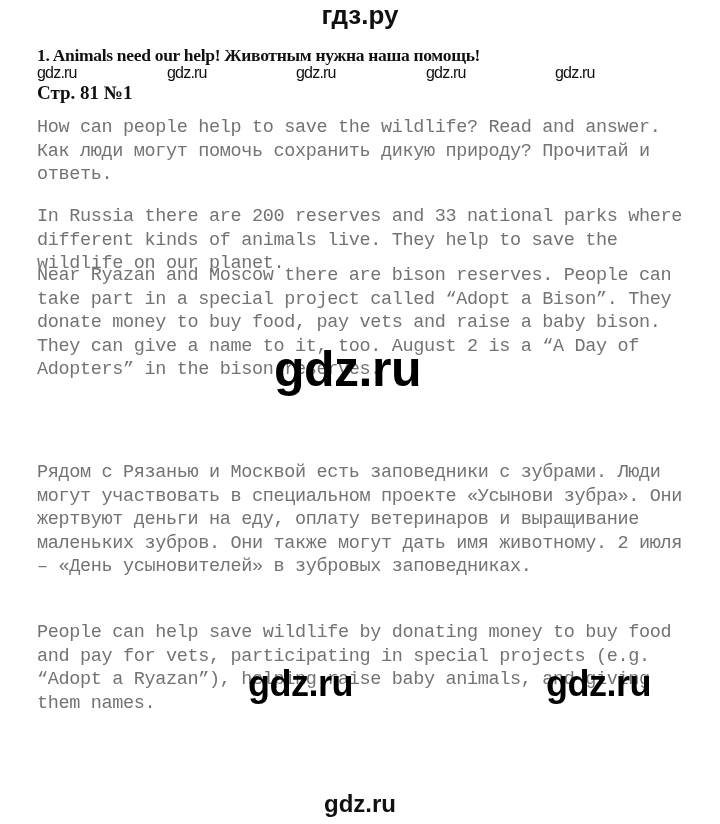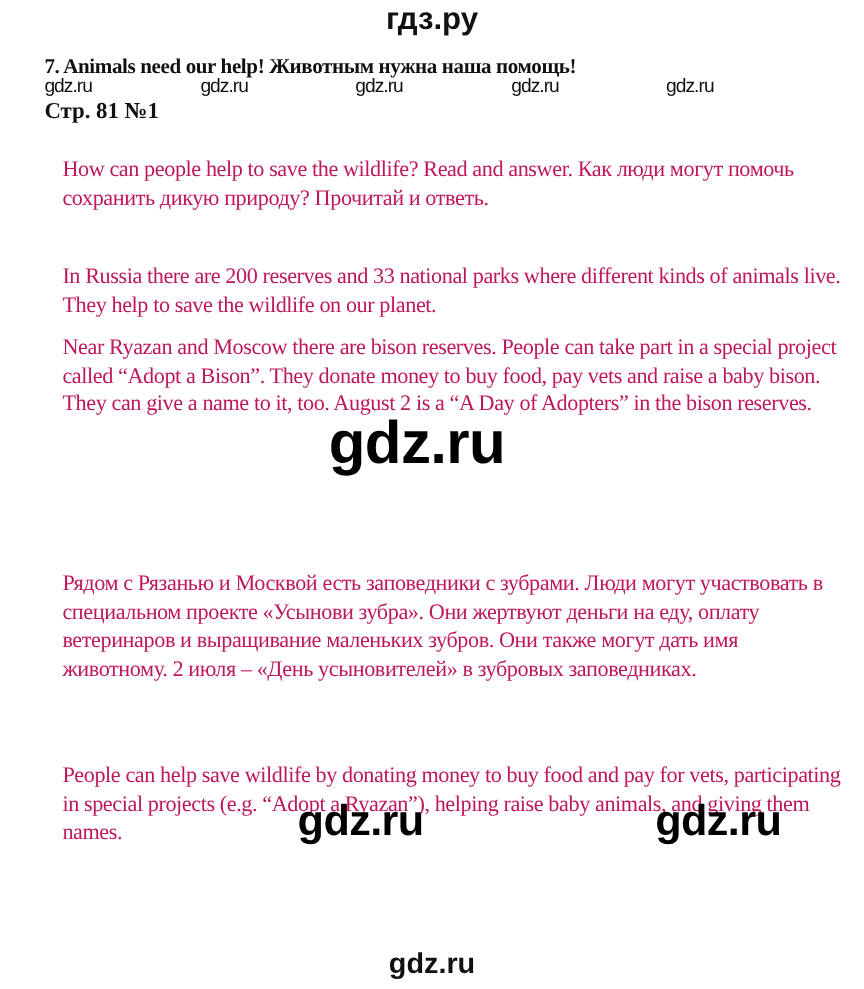--- a/index.html
+++ b/index.html
@@ -18,40 +18,40 @@
       position: absolute; left: 37px; top: 83px;
       font-family: "Liberation Serif", serif; font-weight: bold; font-size: 19px; line-height: 20px; color: #111;
     }
     .wm-small {
       position: absolute; top: 64px;
       font-family: "Liberation Sans", sans-serif; font-size: 16px; line-height: 18px; color: #111;
       letter-spacing: -0.8px;
     }
     .para {
       position: absolute; left: 37px; width: 650px;
-      font-family: Liberation Serif, serif; font-size: 18.5px; line-height: 23.5px; color: #be185d;
-      letter-spacing: -0.35px; margin: 15px;
+      font-family: Liberation Mono, monospace; font-size: 18.5px; line-height: 23.5px; color: #737373;
+      letter-spacing: -0.35px; margin: 0;
     }
     .wm-big {
       position: absolute; font-family: "Liberation Sans", sans-serif; font-weight: bold; color: #000;
       letter-spacing: -0.5px;
     }
     .wm-bottom {
       position: absolute; left: 0; width: 720px; text-align: center; top: 790px;
       font-family: "Liberation Sans", sans-serif; font-weight: bold; font-size: 24px; line-height: 28px; color: #111;
     }
   </style>
 </head>
 <body>
 
 <div class="page">
 
   <div class="site-title">гдз.ру</div>
 
-  <div class="heading">7. Animals need our help! Животным нужна наша помощь!</div>
+  <div class="heading">1. Animals need our help! Животным нужна наша помощь!</div>
 
   <span class="wm-small" style="left:37px">gdz.ru</span>
   <span class="wm-small" style="left:167px">gdz.ru</span>
   <span class="wm-small" style="left:296px">gdz.ru</span>
   <span class="wm-small" style="left:426px">gdz.ru</span>
   <span class="wm-small" style="left:555px">gdz.ru</span>
 
   <div class="page-ref">Стр. 81 №1</div>
 
   <p class="para" style="top:116px">How can people help to save the wildlife? Read and answer. Как люди могут помочь сохранить дикую природу? Прочитай и ответь.</p>

